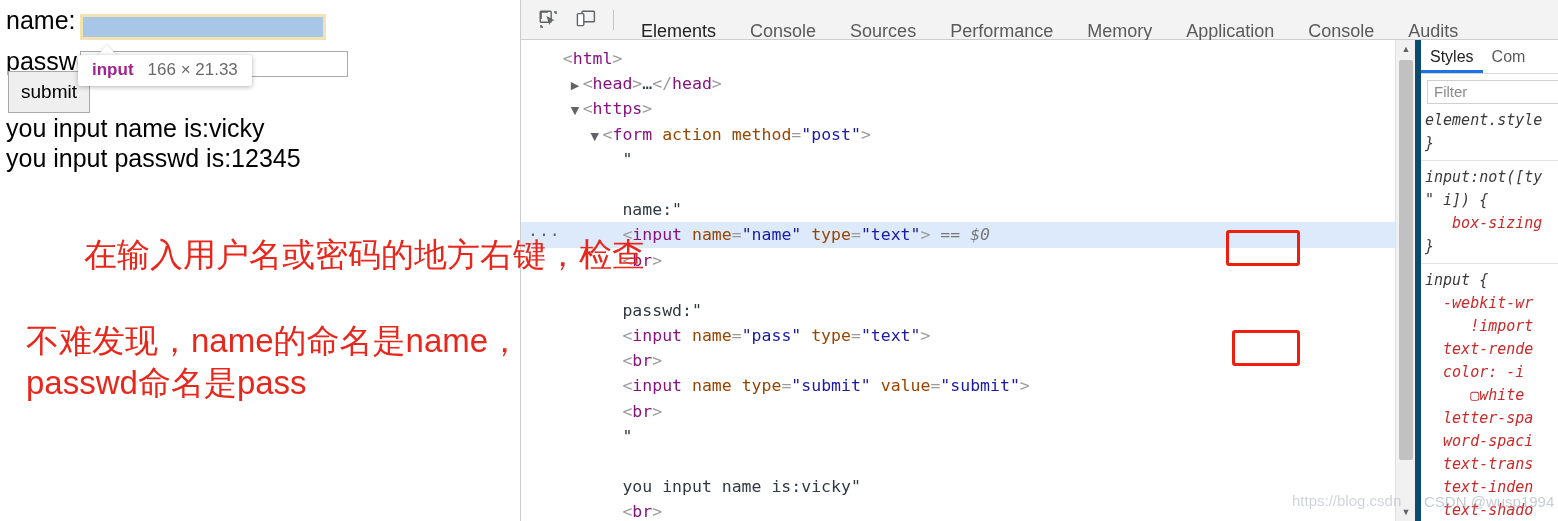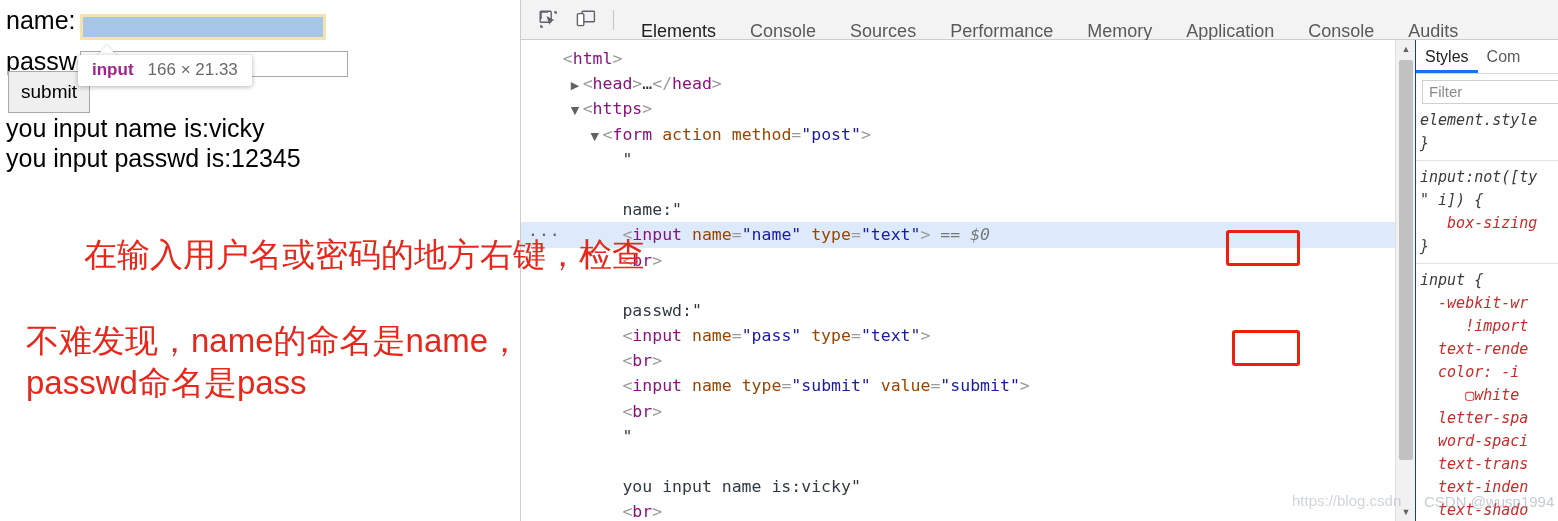--- a/index.html
+++ b/index.html
@@ -188,21 +188,21 @@
   #sb-thumb {
     position: absolute; left: 3px; top: 20px;
     width: 14px; height: 400px;
     background: #c1c1c1; border-radius: 2px;
   }
 
   
   #styles-col {
     width: 144px; height: 481px;
     background: #fff;
-    border-left: 1px solid #0c4a6e;
+    border-left: 6px solid #0c4a6e;
     overflow: hidden;
     position: relative;
   }
   #styles-tabs {
     height: 34px;
     background: #fff;
     border-bottom: 1px solid #d8d8d8;
     display: flex; align-items: stretch;
   }
   .st-tab {

